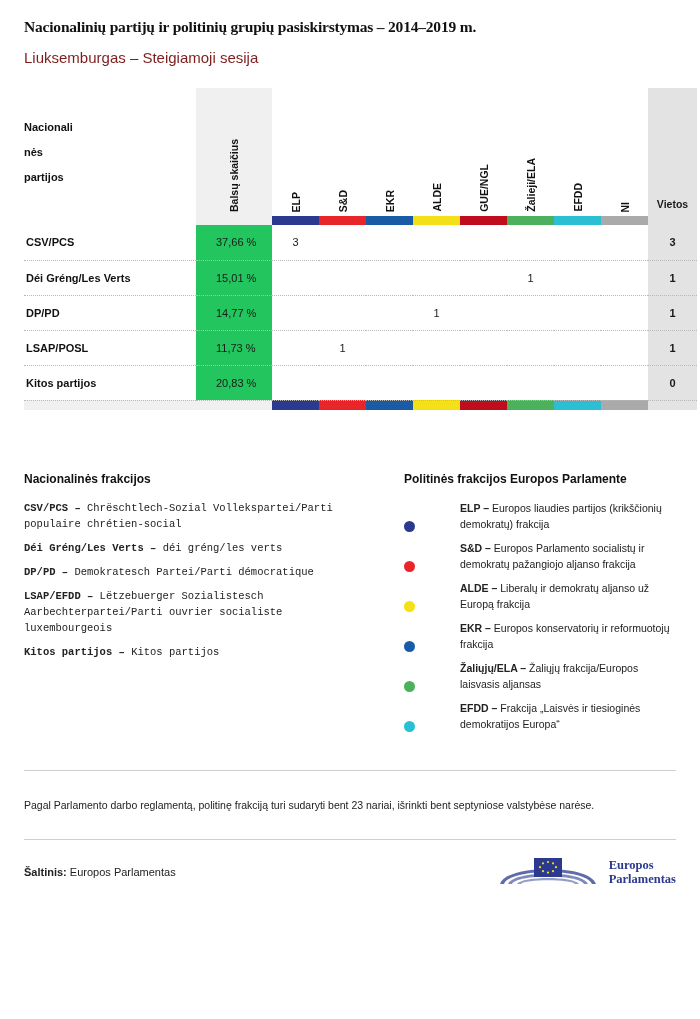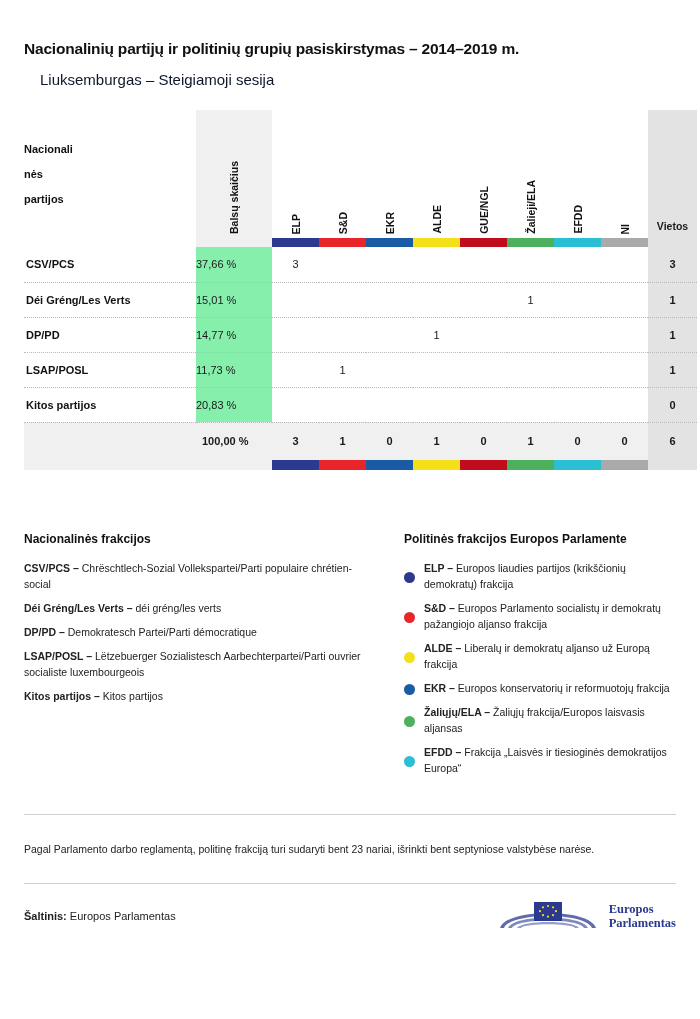--- a/index.html
+++ b/index.html
@@ -13,28 +13,29 @@
   .page {
     width: 700px;
     min-height: 1019px;
     position: relative;
     padding: 0 24px;
   }
   .title {
     font-size: 15.5px;
     font-weight: bold;
     letter-spacing: -0.2px;
-    margin: 40px 0 0 0;
+    margin: 18px 0 0 0;
     color: #111;
+    font-family: Liberation Serif, serif;
   }
   .subtitle {
     font-size: 15px;
     font-weight: normal;
-    margin: 13px 0 0 16px;
-    color: #0f172a;
+    margin: 13px 0 0 0;
+    color: #7f1d1d;
   }
 
   
   .tablewrap { margin-top: 22px; }
   table.main {
     border-collapse: collapse;
     width: 652px;
     table-layout: fixed;
   }
   table.main col.c-party { width: 172px; }
@@ -91,22 +92,22 @@
     height: 35px;
     font-size: 11px;
     border-bottom: 1px dotted #b9b9b9;
   }
   td.party {
     font-weight: bold;
     padding-left: 2px;
     color: #111;
   }
   td.votes {
-    background: #86efac;
-    padding-left: 0;
+    background: #22c55e;
+    padding-left: 20px;
   }
   td.grp {
     text-align: center;
   }
   td.seats {
     background: #e3e3e3;
     text-align: center;
     font-weight: bold;
   }
   tr.total td {
@@ -137,29 +138,31 @@
     font-weight: bold;
     margin-bottom: 14px;
     color: #111;
   }
   .nat-item {
     font-size: 10.5px;
     line-height: 16px;
     margin-bottom: 8px;
     max-width: 340px;
     color: #222;
+    font-family: Liberation Mono, monospace;
   }
   .nat-item b { font-weight: bold; }
   .grp-item {
     display: flex;
-    align-items: center;
+    align-items: flex-end;
     font-size: 10.5px;
     line-height: 16px;
     margin-bottom: 8px;
     color: #222;
+    gap: 36px;
   }
   .dot {
     width: 11px; height: 11px;
     border-radius: 50%;
     flex: 0 0 11px;
     margin: 2px 9px 0 0;
   }
   .grp-item b { font-weight: bold; }
 
   
@@ -312,33 +315,20 @@
             <td class="grp"></td>
             <td class="grp"></td>
             <td class="grp"></td>
             <td class="grp"></td>
             <td class="grp"></td>
             <td class="grp"></td>
             <td class="grp"></td>
             <td class="grp"></td>
             <td class="seats">0</td>
           </tr>
-          <tr class="total">
-            <td class="party"></td>
-            <td class="votes">100,00 %</td>
-            <td class="grp">3</td>
-            <td class="grp">1</td>
-            <td class="grp">0</td>
-            <td class="grp">1</td>
-            <td class="grp">0</td>
-            <td class="grp">1</td>
-            <td class="grp">0</td>
-            <td class="grp">0</td>
-            <td class="seats">6</td>
-          </tr>
           <tr class="botbar">
             <td class="bb-party"></td>
             <td class="bb-votes"></td>
             <td style="background:#2b3a8f"></td>
             <td style="background:#e8262a"></td>
             <td style="background:#1a5ba6"></td>
             <td style="background:#f4e018"></td>
             <td style="background:#c00d1e"></td>
             <td style="background:#4cb05c"></td>
             <td style="background:#2bbfd4"></td>
@@ -349,21 +339,21 @@
     </table>
   </div>
 
   <div class="legend">
     <div class="leg-col-left">
       <div class="leg-title">Nacionalinės frakcijos</div>
       <div id="nat-list">
           <div class="nat-item"><b>CSV/PCS –</b> Chrëschtlech-Sozial Vollekspartei/Parti populaire chrétien-social</div>
           <div class="nat-item"><b>Déi Gréng/Les Verts –</b> déi gréng/les verts</div>
           <div class="nat-item"><b>DP/PD –</b> Demokratesch Partei/Parti démocratique</div>
-          <div class="nat-item"><b>LSAP/POSL –</b> Lëtzebuerger Sozialistesch Aarbechterpartei/Parti ouvrier socialiste luxembourgeois</div>
+          <div class="nat-item"><b>LSAP/EFDD –</b> Lëtzebuerger Sozialistesch Aarbechterpartei/Parti ouvrier socialiste luxembourgeois</div>
           <div class="nat-item"><b>Kitos partijos –</b> Kitos partijos</div>
         </div>
     </div>
     <div class="leg-col-right">
       <div class="leg-title">Politinės frakcijos Europos Parlamente</div>
       <div id="grp-list">
           <div class="grp-item">
             <span class="dot" style="background:#2b3a8f"></span>
             <span><b>ELP –</b> Europos liaudies partijos (krikščionių demokratų) frakcija</span>
           </div>

